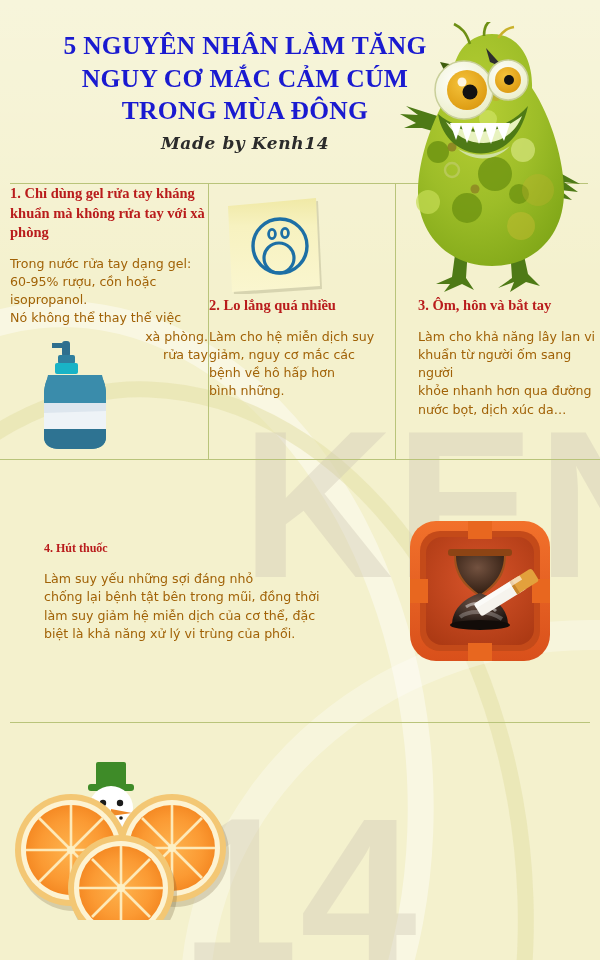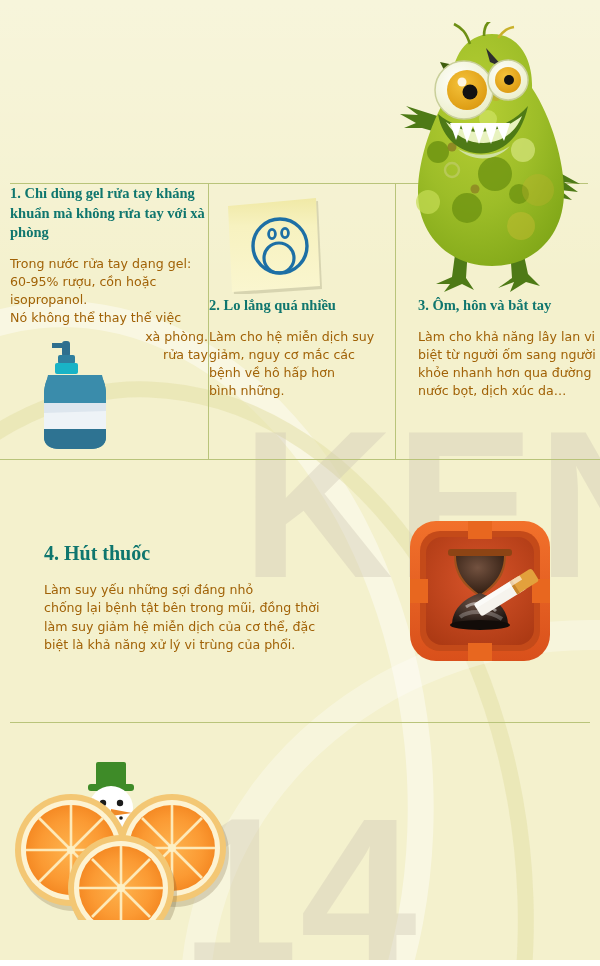--- a/index.html
+++ b/index.html
@@ -58,30 +58,30 @@
   .v1{left:198px;}
   .v2{left:385px;}
   .hbottom{position:absolute;left:198px;right:0;bottom:0;height:1px;background:#b9c47a;}
   .hfull{position:absolute;left:-10px;width:600px;height:1px;background:#b9c47a;}
   .panel{position:absolute;box-sizing:border-box;}
   .p1{left:0;top:0;width:198px;}
   .p2{left:199px;top:112px;width:186px;}
   .p3{left:408px;top:112px;width:192px;}
   .h-pink{
     font-family:"Liberation Serif",serif;font-weight:bold;
-    color:#0f766e;font-size:14.5px;line-height:1.35;margin:0 0 12px 0;
+    color:#b91c1c;font-size:14.5px;line-height:1.35;margin:0 0 12px 0;
   }
   .body-txt{
     font-family:"DejaVu Sans",sans-serif;font-size:12.6px;
     line-height:1.45;color:#a16207;margin:0;
   }
   .body-txt .rt{display:block;text-align:right;}
   
   .sec4{position:absolute;left:44px;top:540px;width:340px;z-index:3;}
-  .sec4 .h-pink{font-size:20px;margin-bottom:14px;}
+  .sec4 .h-pink{font-size:12px;margin-bottom:14px;}
   
   .sec5{position:absolute;left:248px;top:755px;width:330px;z-index:3;}
   .sec5 .h-pink{font-size:14.5px;margin-bottom:14px;}
   .divider-lo{position:absolute;left:10px;width:580px;height:1px;background:#b9c47a;top:722px;z-index:3;}
 
   
   .art{position:absolute;z-index:4;}
   
   .monster{left:392px;top:22px;width:200px;height:275px;}
   
@@ -101,20 +101,28 @@
   <div class="bg-swoosh sw4"></div>
   <div class="bg-swoosh sw1"></div>
   <div class="bg-swoosh sw2"></div>
   <div class="bg-swoosh sw3"></div>
 
   <div class="watermark">
     <span>KENH</span>
     <span class="l2">14</span>
   </div>
 
+  <div class="header">
+    <h1 class="title">
+      <span class="ln">5 NGUYÊN NHÂN LÀM TĂNG</span>
+      <span class="ln">NGUY CƠ MẮC CẢM CÚM</span>
+      <span class="ln">TRONG MÙA ĐÔNG</span>
+    </h1>
+    <div class="made-by">Made by Kenh14</div>
+  </div>
 
   <div class="art monster">
     <svg viewBox="0 0 200 275" width="200" height="275">
       <defs>
         <radialGradient id="bodyG" cx="40%" cy="32%" r="78%">
           <stop offset="0%" stop-color="#b7cf34"></stop>
           <stop offset="55%" stop-color="#9dbd28"></stop>
           <stop offset="100%" stop-color="#7fa617"></stop>
         </radialGradient>
         <radialGradient id="eyeW" cx="40%" cy="35%" r="70%">
@@ -198,21 +206,21 @@
         <span>giảm, nguy cơ mắc các</span><br>
         <span>bệnh về hô hấp hơn</span><br>
         <span>bình những.</span>
       </p>
     </div>
 
     <div class="panel p3">
       <p class="h-pink">3. Ôm, hôn và bắt tay</p>
       <p class="body-txt">
         <span>Làm cho khả năng lây lan vi</span><br>
-        <span>biệt từ người ốm sang người</span><br>
+        <span>khuẩn từ người ốm sang người</span><br>
         <span>khỏe nhanh hơn qua đường</span><br>
         <span>nước bọt, dịch xúc da…</span>
       </p>
     </div>
   </div>
 
   <div class="art sticky">
     <svg viewBox="0 0 100 98" width="100" height="98">
       <defs>
         <linearGradient id="noteG" x1="0" y1="0" x2="0" y2="1">

